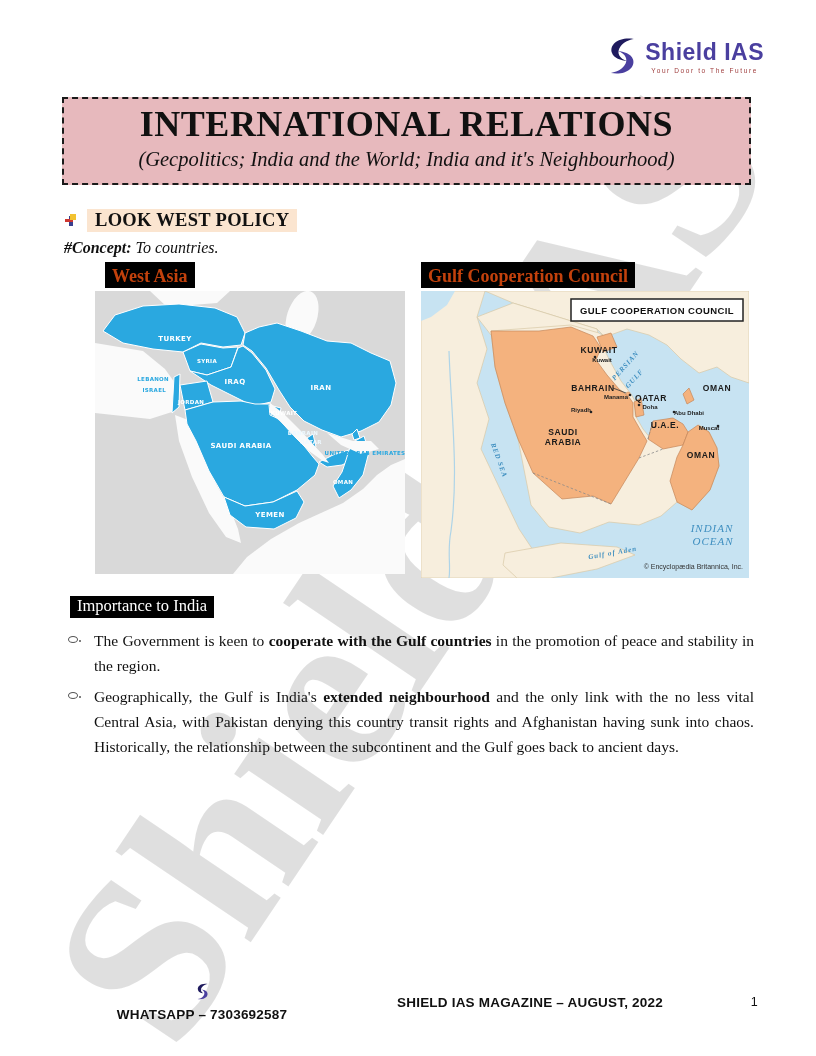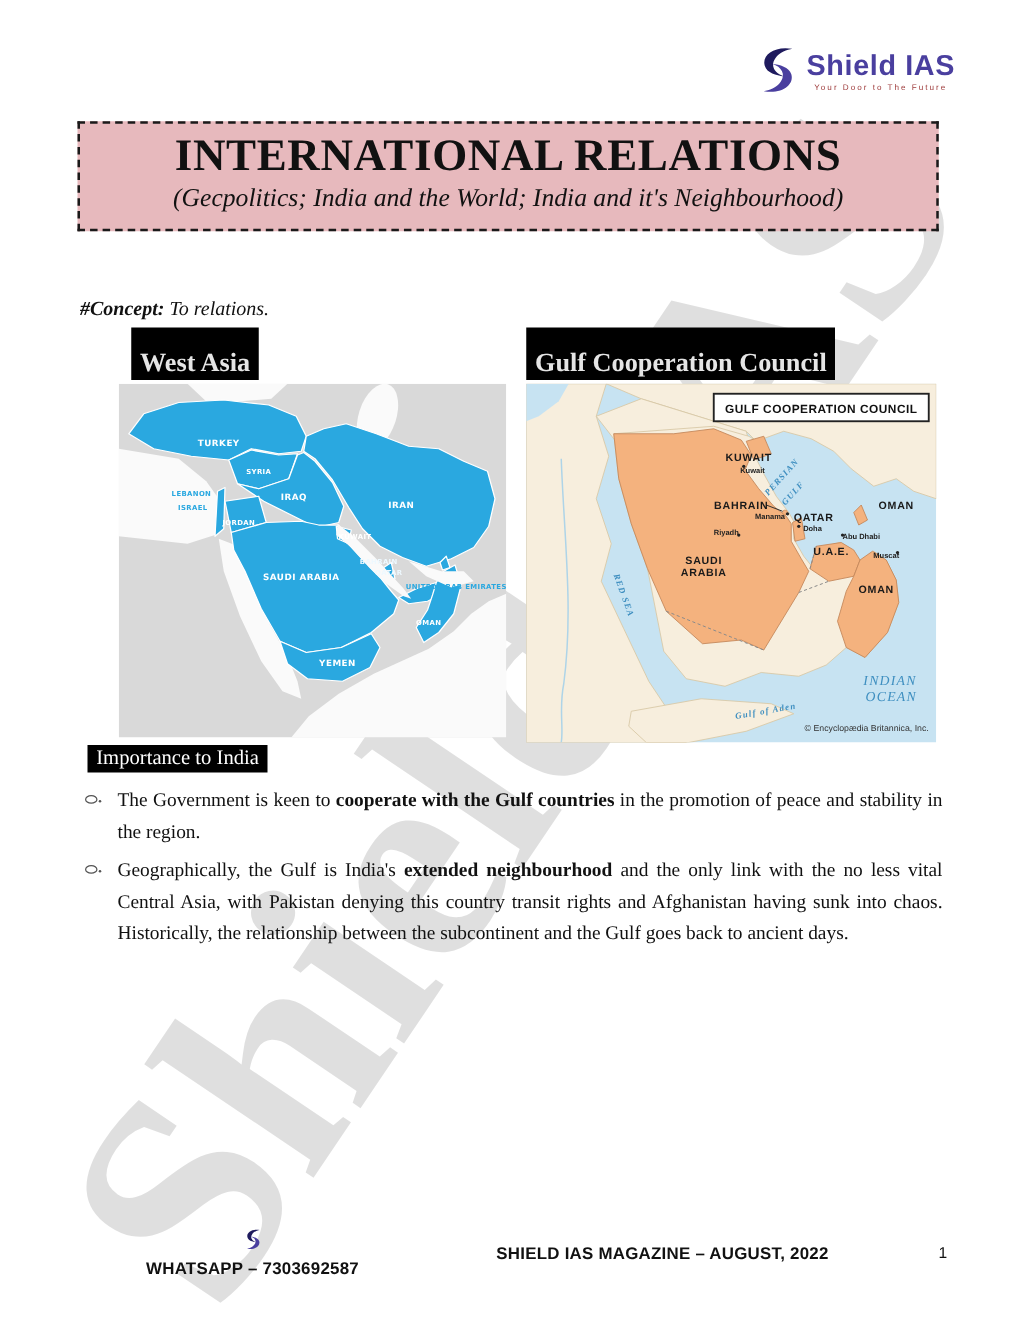--- a/index.html
+++ b/index.html
@@ -26,22 +26,22 @@
 
   
   .section-head{left:64px;top:209px;display:flex;align-items:center;gap:9px;}
   .lw-heading{background:#fbe5d0;font-weight:bold;font-size:18.5px;padding:1px 8px;letter-spacing:0.3px;}
   .concept{left:64px;top:239px;font-size:16px;font-style:italic;}
   .concept b{font-weight:bold;}
 
   
   .fig-left{left:95px;top:262px;width:310px;}
   .fig-right{left:421px;top:262px;width:260px;}
-  .fig-caption{display:inline-block;background:#000;color:#e5e5e5;font-weight:bold;
-    font-size:21px;padding:16px 7px 1px 7px;}
+  .fig-caption{display:inline-block;background:#000;color:#c2410c;font-weight:bold;
+    font-size:18px;padding:4px 7px 1px 7px;}
   .fig-left .fig-caption{margin-left:10px;}
   .fig-left svg,.fig-right svg{display:block;margin-top:3px;}
 
   
   .ml-w{fill:#fff;font:bold 7px "DejaVu Sans",sans-serif;letter-spacing:0.4px;}
   .ml-ws{fill:#fff;font:bold 5.5px "DejaVu Sans",sans-serif;letter-spacing:0.3px;}
   .ml-ws2{fill:#eef9ff;font:bold 5.5px "DejaVu Sans",sans-serif;letter-spacing:0.3px;}
   .ml-b{fill:#2aa8e0;font:bold 5.5px "DejaVu Sans",sans-serif;letter-spacing:0.3px;}
   .ml-c{fill:#1a1a1a;font:bold 8.5px "Liberation Sans",sans-serif;letter-spacing:0.6px;}
   .ml-cs{fill:#222;font:bold 6px "Liberation Sans",sans-serif;}
@@ -91,23 +91,31 @@
       <span class="logo-name">Shield IAS</span>
       <span class="logo-tagline">Your Door to The Future</span>
     </div>
   </div>
 
   <div class="layer banner">
     <div class="banner-title">INTERNATIONAL RELATIONS</div>
     <div class="banner-subtitle">(Gecpolitics; India and the World; India and it's Neighbourhood)</div>
   </div>
 
+  <div class="layer section-head">
+    <span class="pin-icon">
+      <span class="p-blue"></span>
+        <span class="p-red"></span>
+        <span class="p-yel"></span>
+    </span>
+    <span class="lw-heading">LOOK WEST POLICY</span>
+  </div>
   <div class="layer concept">
     <b>#Concept:</b>
-    <span>To relations.</span>
+    <span>To countries.</span>
   </div>
 
   <div class="layer fig-left">
     <span class="fig-caption">West Asia</span>
     <svg id="west-asia-svg" width="310" height="283" viewBox="0 0 310 283">
       <rect width="310" height="283" fill="#d9d9d9"></rect>
 
       <path d="M55,0 L135,0 L122,12 L72,16 Z" fill="#fafafa"></path>
       <path d="M0,52 L48,60 L70,78 L80,92 L80,120 L55,128 L0,122 Z" fill="#fafafa"></path>
       <ellipse cx="207" cy="26" rx="15" ry="27" transform="rotate(18 207 26)" fill="#fafafa"></ellipse>

